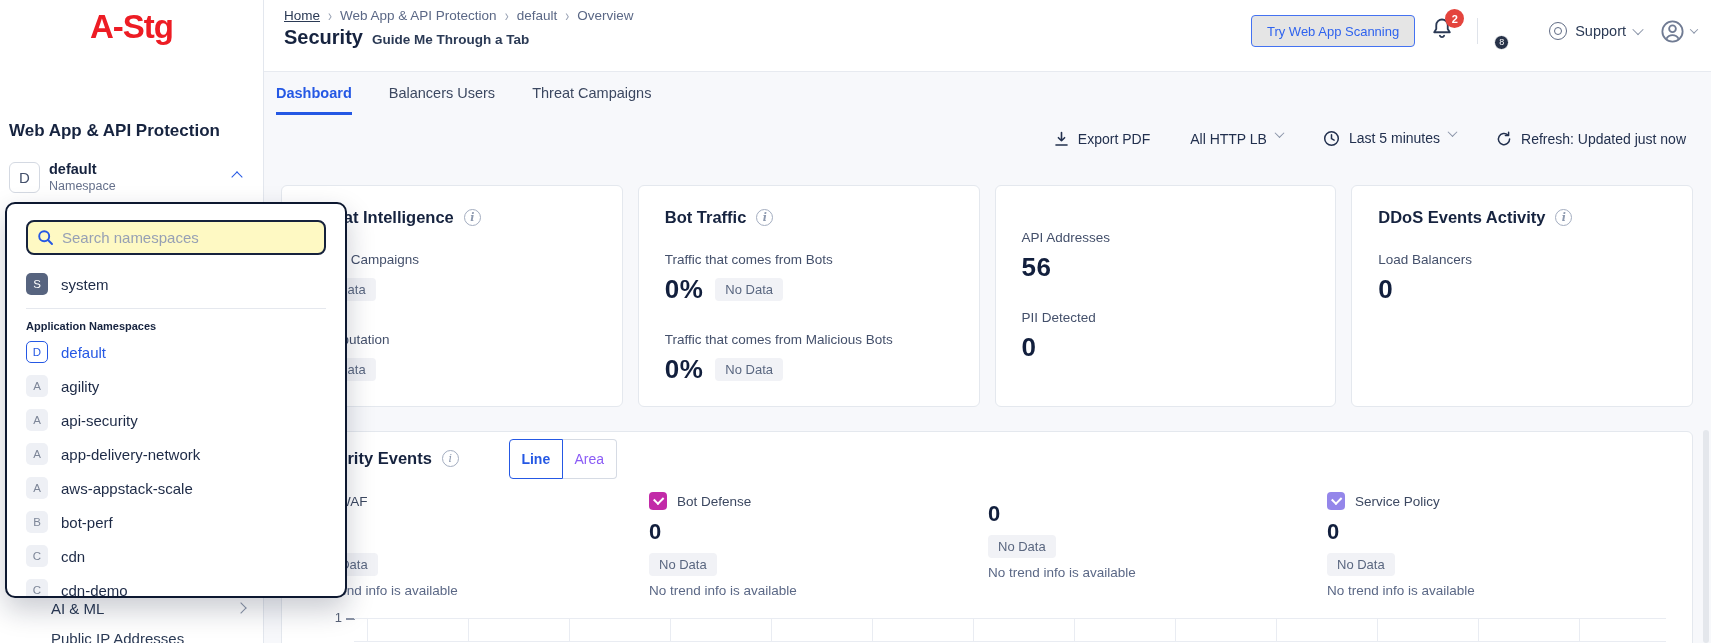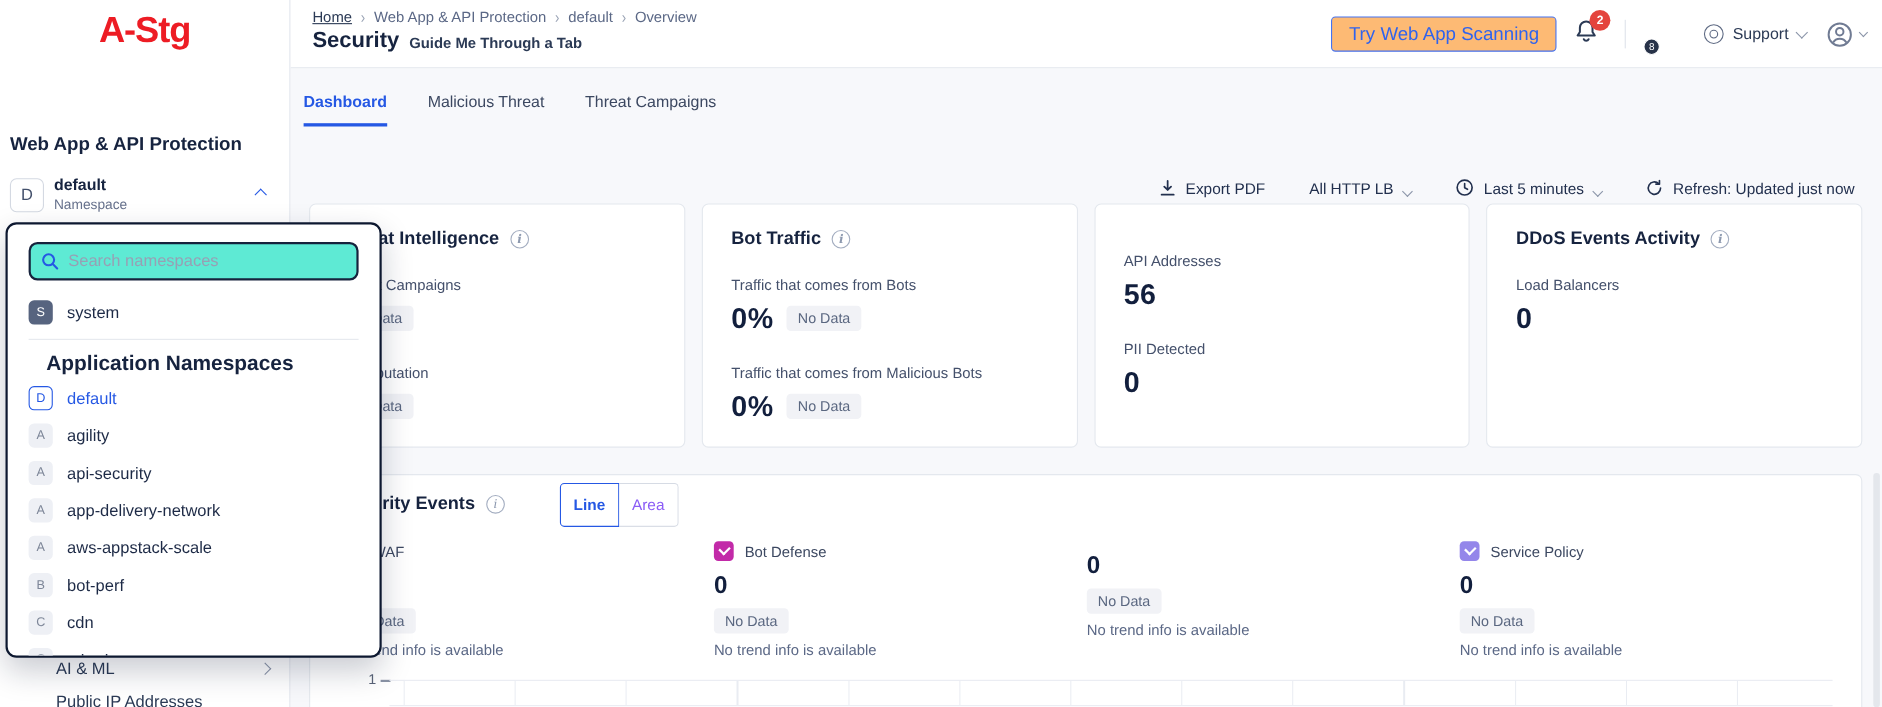--- a/index.html
+++ b/index.html
@@ -20,62 +20,62 @@
   .ns-row { position:absolute; left:9px; top:160px; width:246px; height:38px; }
   .ns-avatar { position:absolute; left:0; top:2px; width:31px; height:31px; border:1px solid #d4d9e2; border-radius:6px; color:#43506b; font-size:15px; display:flex; align-items:center; justify-content:center; background:#fff; }
   .ns-name { position:absolute; left:40px; top:1px; font-size:14.5px; font-weight:700; color:#16233f; }
   .ns-sub  { position:absolute; left:40px; top:19px; font-size:12.5px; color:#66718c; }
   .ns-chev { position:absolute; left:224px; top:13px; }
   .side-item { position:absolute; left:51px; font-size:15px; color:#2b3a55; white-space:nowrap; }
   .side-item .chev { position:absolute; left:186px; top:4px; }
 
   
   .ns-panel { position:absolute; left:5px; top:202px; width:342px; height:396px; background:#fff; border:2px solid #0d1830; border-radius:10px; box-shadow:0 12px 28px rgba(13,24,48,.22); z-index:60; overflow:hidden; }
-  .ns-search { margin:16px 19px 0; height:35px; border:2px solid #16223c; border-radius:8px; display:flex; align-items:center; gap:8px; padding:0 9px; background:#5eead4; }
+  .ns-search { margin:16px 19px 0; height:35px; border:2px solid #16223c; border-radius:8px; display:flex; align-items:center; gap:8px; padding:0 9px; background:#fef9c3; }
   .ns-search input { border:none; outline:none; flex:1; font-size:15px; color:#1d2a46; font-family:"Liberation Sans",sans-serif; background:transparent; }
   .ns-search input::placeholder { color:#97a0b4; }
   .ns-item { height:34px; display:flex; align-items:center; gap:13px; padding:0 19px; cursor:pointer; }
   .ns-item.first { margin-top:12px; }
   .badge-letter { width:22px; height:22px; border-radius:5px; flex:none; display:flex; align-items:center; justify-content:center; font-size:11.5px; background:#eef0f5; color:#7d8698; }
   .badge-letter.dark { background:#57647f; color:#fff; }
   .badge-letter.sel  { background:#fff; border:1.5px solid #2558e4; color:#2558e4; }
   .ns-item .lbl { font-size:15px; color:#1d2a46; }
   .ns-item .lbl.sel { color:#2558e4; }
   .ns-div { margin:7px 19px; border-top:1px solid #e5e8ee; }
-  .ns-group { padding:0 19px; margin:11px 16px 3px; font-size:19px; font-weight:700; color:#16233f; }
+  .ns-group { padding:0 19px; margin:11px 0 3px; font-size:11px; font-weight:700; color:#16233f; }
 
   
   .main { position:absolute; left:264px; top:0; right:0; bottom:0; }
-  .topbar { position:absolute; left:0; right:0; top:0; height:62px; background:#fff; border-bottom:1px solid #e7eaf0; }
+  .topbar { position:absolute; left:0; right:0; top:0; height:72px; background:#fff; border-bottom:1px solid #e7eaf0; }
   .crumbs { position:absolute; left:20px; top:8px; display:flex; align-items:center; gap:8px; font-size:13.5px; }
   .crumb { color:#5b6886; cursor:pointer; }
   .crumb.home { color:#2b3a55; text-decoration:underline; }
   .crumb-sep { color:#9aa3b5; font-size:12px; transform:scaleY(1.3); }
   .page-title { position:absolute; left:20px; top:26px; font-size:20px; font-weight:600; color:#16233f; }
   .guide-link { position:absolute; left:108px; top:32px; font-size:13.5px; font-weight:600; color:#2b3a55; cursor:pointer; }
   .top-right { position:absolute; right:14px; top:0; height:62px; display:flex; align-items:center; gap:13px; }
-  .try-btn { height:32px; padding:0 15px; border:1px solid #4472f1; border-radius:4px; background:#fdba74; color:#2f63ee; font-size:17px; font-family:"Liberation Sans",sans-serif; cursor:pointer; }
+  .try-btn { height:32px; padding:0 15px; border:1px solid #4472f1; border-radius:4px; background:#e5e5e5; color:#2f63ee; font-size:13px; font-family:"Liberation Sans",sans-serif; cursor:pointer; }
   .bell-wrap { position:relative; width:26px; height:30px; cursor:pointer; margin-left:2px; }
   .bell-badge { position:absolute; right:-8px; top:-7px; min-width:19px; height:19px; border-radius:10px; background:#e4443d; color:#fff; font-size:11px; font-weight:700; display:flex; align-items:center; justify-content:center; }
   .vdiv { width:1px; height:26px; background:#dfe3ea; margin:0 8px; }
   .avatar-wrap { position:relative; width:33px; height:33px; cursor:pointer; }
   .avatar { width:33px; height:33px; border-radius:50%; background:linear-gradient(205deg,#e8f6f8 2%,#56c8de 32%,#7e74d8 68%,#8a4f9e 95%); }
   .avatar-badge { position:absolute; left:-5px; bottom:-2px; width:15px; height:15px; border-radius:50%; background:#273248; border:1.5px solid #fff; color:#fff; font-size:9px; display:flex; align-items:center; justify-content:center; }
   .support { display:flex; align-items:center; gap:8px; cursor:pointer; margin-left:4px; }
   .donut { width:18px; height:18px; border:1.6px solid #5f6b84; border-radius:50%; display:flex; align-items:center; justify-content:center; }
   .donut i { width:8px; height:8px; border:1.6px solid #5f6b84; border-radius:50%; display:block; }
   .support-lbl { font-size:14.5px; color:#2b3a55; }
   .user-menu { display:flex; align-items:center; gap:5px; cursor:pointer; margin-left:4px; }
 
   .tabs { position:absolute; left:12px; top:85px; display:flex; gap:37px; }
   .tab { font-size:14.5px; color:#3c4861; padding-bottom:11px; cursor:pointer; }
   .tab.active { color:#2558e4; font-weight:700; border-bottom:3px solid #2558e4; }
 
   .toolbar { position:absolute; right:25px; top:130px; display:flex; align-items:center; gap:40px; }
-  .tool { display:flex; align-items:flex-end; gap:9px; font-size:14px; color:#22304e; cursor:pointer;margin-top:32px; }
+  .tool { display:flex; align-items:flex-start; gap:9px; font-size:14px; color:#22304e; cursor:pointer; }
   .tool .chev { width:7px; height:7px; }
 
   
   .cards-row { position:absolute; left:17px; right:18px; top:185px; height:222px; display:flex; gap:15px; }
   .card { flex:1; background:#fff; border:1px solid #e4e8ee; border-radius:6px; padding:20px 26px; position:relative; }
   .card-title { display:flex; align-items:center; gap:10px; font-size:16.5px; font-weight:600; color:#16233f; height:22px; }
   .info-i { width:17px; height:17px; border:1.5px solid #a3adc0; border-radius:50%; color:#8d99af; font-family:"DejaVu Serif",serif; font-style:italic; font-size:11px; display:flex; align-items:center; justify-content:center; flex:none; cursor:pointer; }
   .info-i::after { content:"i"; }
   .m-label { font-size:13.5px; color:#44506b; margin-top:24px; }
   .m-row { display:flex; align-items:center; gap:12px; margin-top:7px; height:30px; }
@@ -184,21 +184,21 @@
             <circle cx="12" cy="9.6" r="3" fill="none" stroke="#707b93" stroke-width="1.6"></circle>
             <path d="M6.6 18.4a6.2 6.2 0 0 1 10.8 0" fill="none" stroke="#707b93" stroke-width="1.6"></path>
           </svg>
           <span class="chev down" style="width:6px;height:6px;"></span>
         </span>
       </div>
     </header>
 
     <nav class="tabs">
       <span class="tab active">Dashboard</span>
-      <span class="tab">Malicious Threat</span>
+      <span class="tab">Balancers Users</span>
       <span class="tab">Threat Campaigns</span>
     </nav>
 
     <div class="toolbar">
       <span class="tool">
         <svg width="15" height="16" viewBox="0 0 15 16">
           <path d="M7.5 1.5v8.2M4.4 6.7l3.1 3 3.1-3" fill="none" stroke="#22304e" stroke-width="1.6" stroke-linecap="round" stroke-linejoin="round"></path>
           <path d="M2 14h11" stroke="#22304e" stroke-width="1.6" stroke-linecap="round"></path>
         </svg>
         <span>Export PDF</span>

